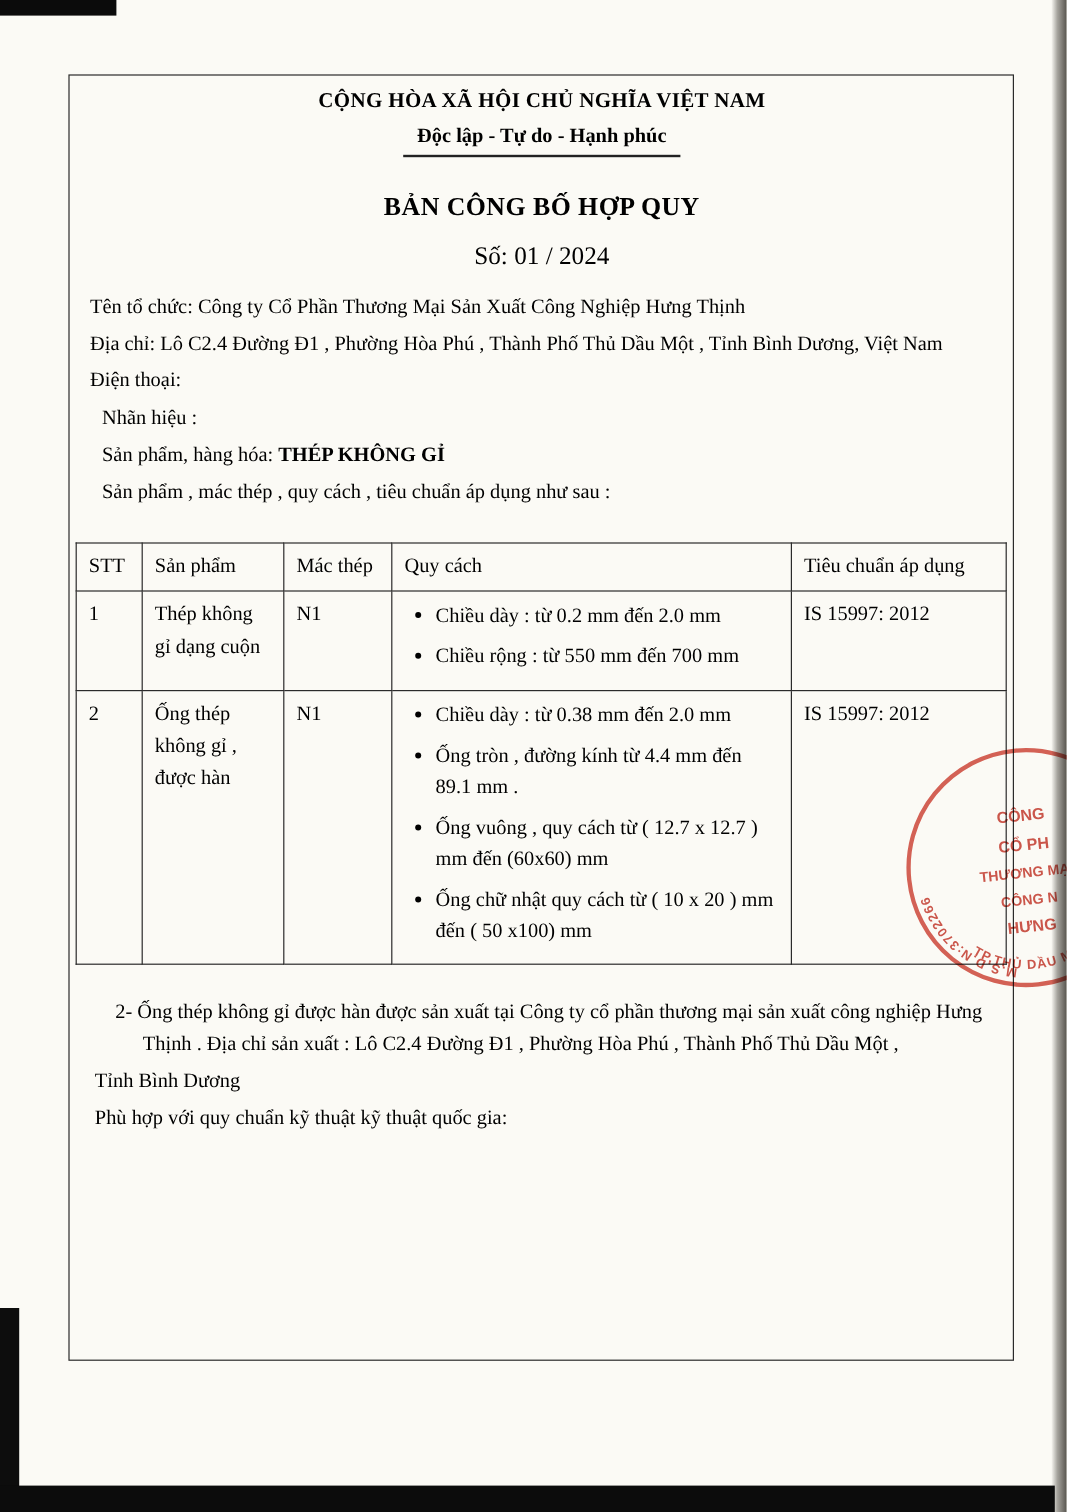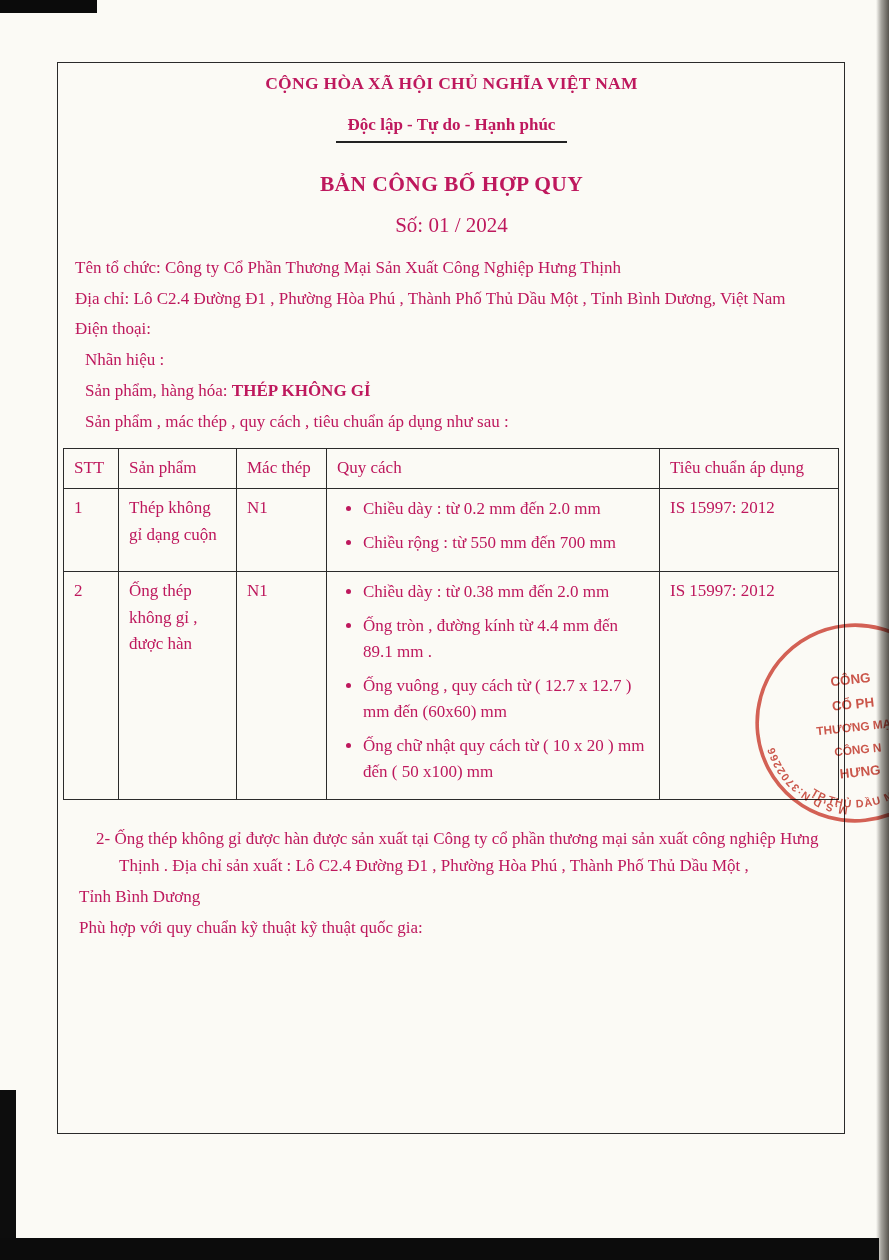--- a/index.html
+++ b/index.html
@@ -3,53 +3,53 @@
 <meta charset="utf-8">
 <style>
   * { margin:0; padding:0; box-sizing:border-box; }
   html,body { background:#e8e8e4; }
   .page {
     position:relative;
     width:889px; height:1260px;
     background:#fbfaf5;
     overflow:hidden;
     font-family:"Liberation Serif","DejaVu Serif",serif;
-    color:#be185d;
+    color:#000000;
     margin:0 auto;
   }
   
   .scan-top-left { position:absolute; left:0; top:0; width:97px; height:13px; background:#0b0b0b; }
   .scan-right-strip { position:absolute; right:0; top:0; width:13px; height:100%;
     background:linear-gradient(to right, rgba(110,106,98,0), rgba(95,92,85,.55) 40%, #57544e); }
   .scan-bottom-bar { position:absolute; left:0; bottom:0; height:22px; right:10px; background:#0c0c0c; }
   .scan-left-bar { position:absolute; left:0; top:1090px; bottom:0; width:16px; background:#0d0d0d; }
 
   .doc {
     position:absolute; left:57px; top:62px;
     width:788px; height:1072px;
     border:1.6px solid #2a2a2a;
     padding:7px 16px 0 17px;
     font-size:17px; line-height:1.58;
   }
   .center { text-align:center; }
   .nat-title { font-weight:bold; font-size:17.5px; letter-spacing:.3px; }
-  .motto-wrap { margin-top:14px; }
+  .motto-wrap { margin-top:2px; }
   .motto { display:inline-block; font-weight:bold; font-size:17px;
     border-bottom:2px solid #222; padding:0 12px 2px 12px; }
   .doc-title { font-weight:bold; font-size:21.5px; letter-spacing:.4px; margin-top:25px; }
   .doc-number { font-size:21px; margin-top:8px; }
 
   .para { margin-top:4px; }
   .para.first { margin-top:12px; }
   .para.indented { margin-left:10px; }
   .bold { font-weight:bold; }
 
   table.products {
     border-collapse:collapse;
-    margin:12px 0 0 -12px;
+    margin:28px 0 0 -12px;
     width:calc(100% + 23px);
     table-layout:fixed;
     padding-left:46px;
   }
   table.products th, table.products td {
     border:1.6px solid #2b2b2b;
     padding:6px 10px;
     vertical-align:top;
     text-align:left;
     font-size:17px;

